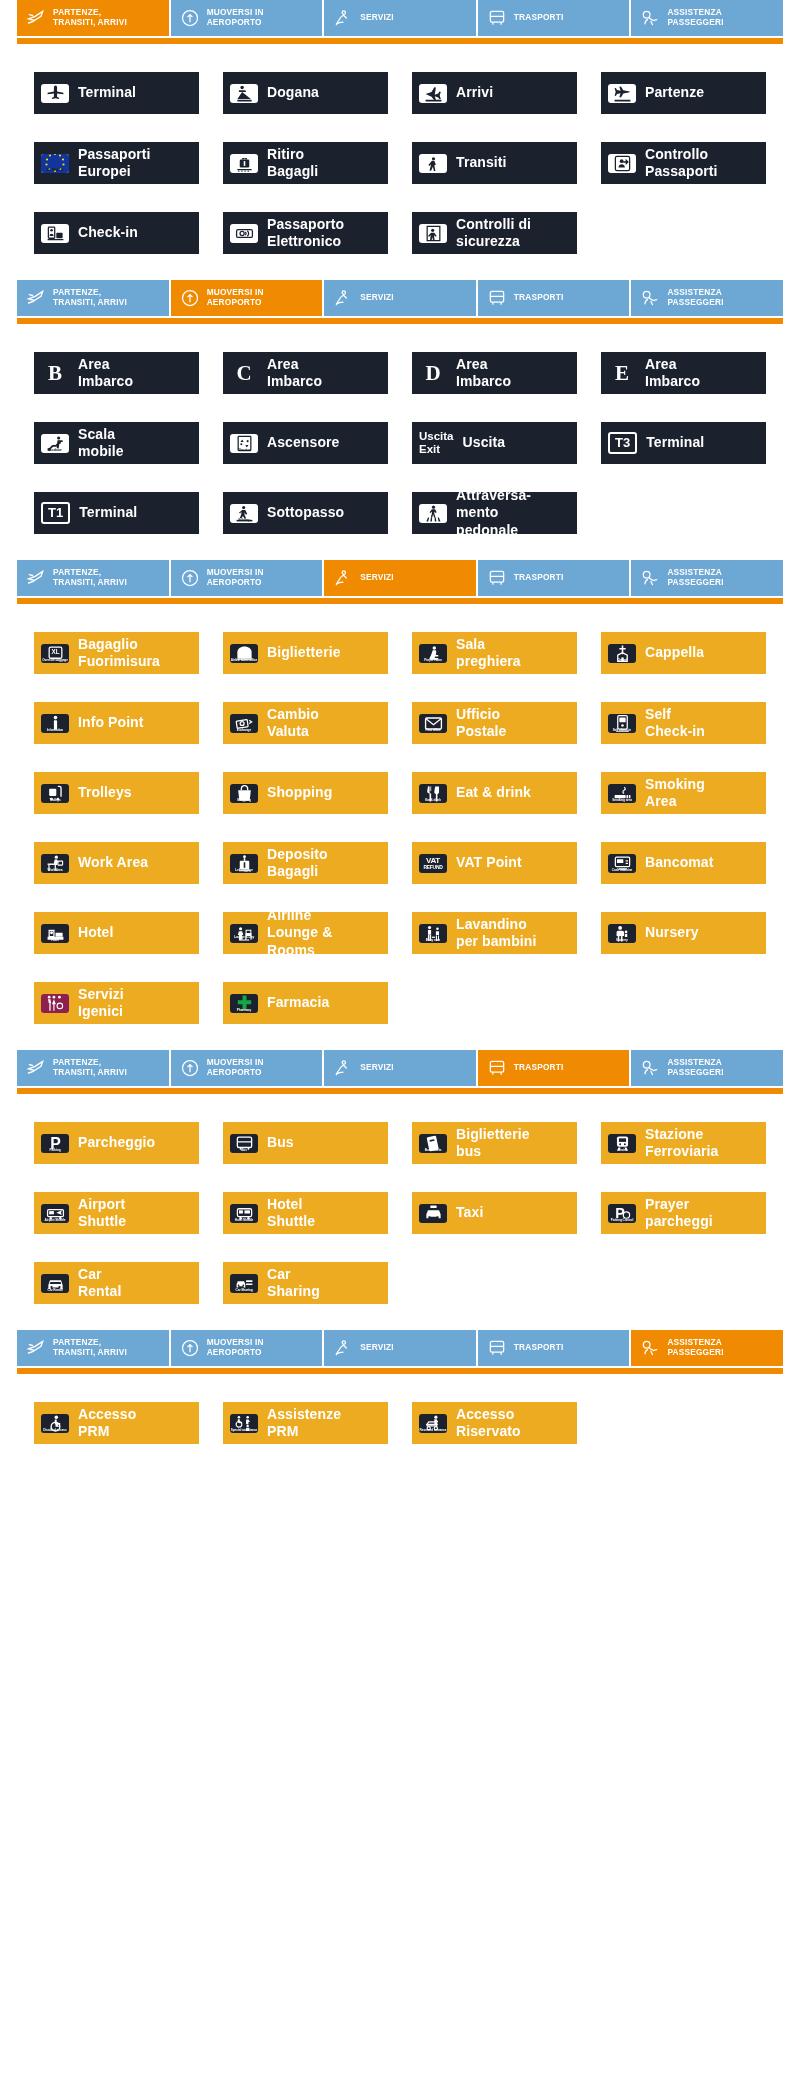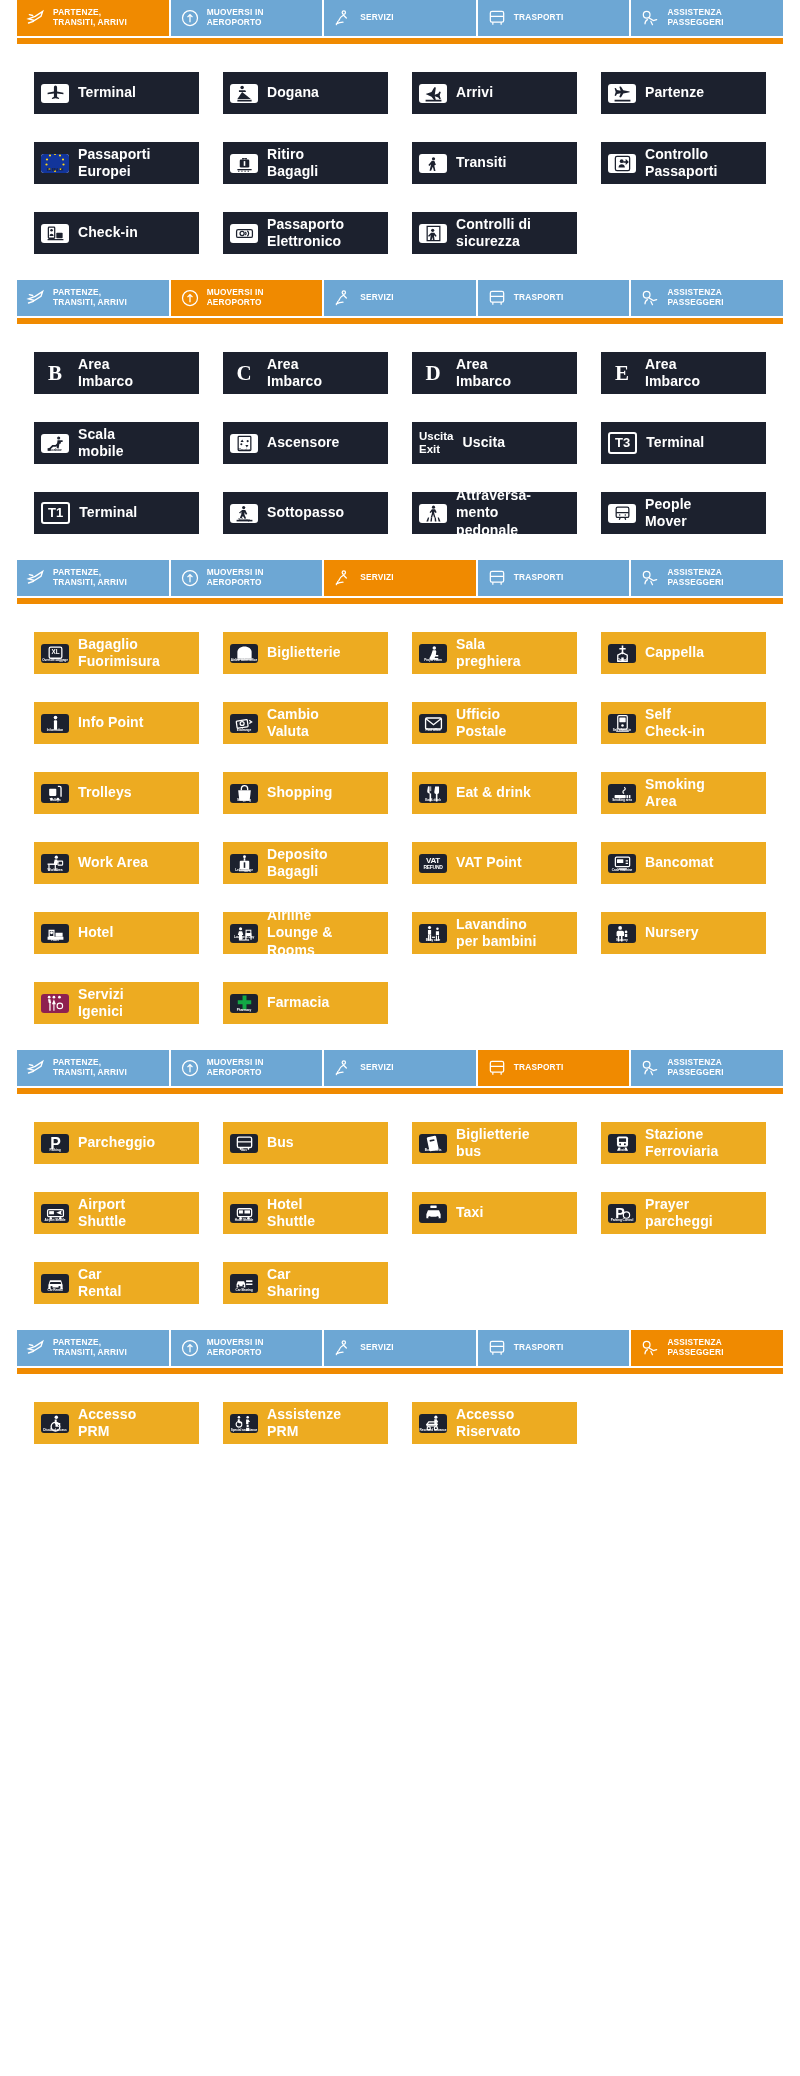--- a/index.html
+++ b/index.html
@@ -466,32 +466,20 @@
             <svg viewBox="0 0 24 24" width="19" height="19" fill="#1c212e">
               <circle cx="12" cy="4" r="2"></circle>
               <path d="M10 6.5h4l2 4-1.5 1-1.5-2v2.5l1.5 5h-1.8l-1.2-4-1.2 4H8.5l1.5-5V9.5l-1.5 2L7 10.5z"></path>
               <path d="M3 22l2-5h1.5l-1.2 5zM8 22l.8-5h1.5L10 22zM13.7 22l-.3-5h1.5l.8 5zM18.5 22l-1.2-5h1.5l2 5z"></path>
             </svg>
           </div>
           <div class="tile-label">Attraversa-
 mento
 pedonale</div>
         </div>
-        <div class="tile">
-          <div class="tile-ico">
-            <svg viewBox="0 0 24 24" width="19" height="19" fill="none" stroke="#1c212e" stroke-width="1.6">
-              <rect x="4" y="4" width="16" height="13" rx="2"></rect>
-              <path d="M4 11h16M8 20l1-3M16 20l-1-3"></path>
-              <circle cx="8.5" cy="14" r="0.9" fill="#1c212e" stroke="none"></circle>
-              <circle cx="15.5" cy="14" r="0.9" fill="#1c212e" stroke="none"></circle>
-            </svg>
-          </div>
-          <div class="tile-label">People
-Mover</div>
-        </div>
       </div>
     </div>
     <div class="section">
       <div class="navbar">
         <div class="nav-tab">
           <span class="nav-ico">
             <svg viewBox="0 0 24 24" width="20" height="20" fill="none" stroke="#fff" stroke-width="1.6" stroke-linecap="round">
               <path d="M3 13l8-3 9-6-2 6-8 5z"></path>
               <path d="M3 18l6-2"></path>
               <path d="M4 8l4 1"></path>

